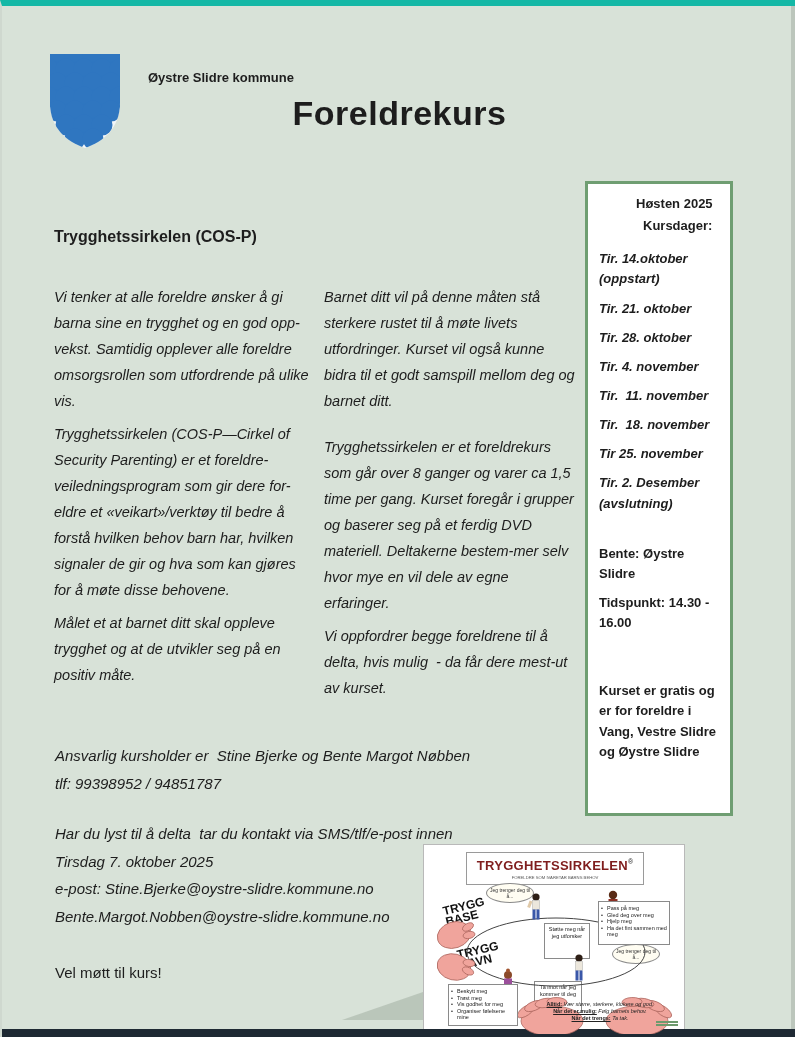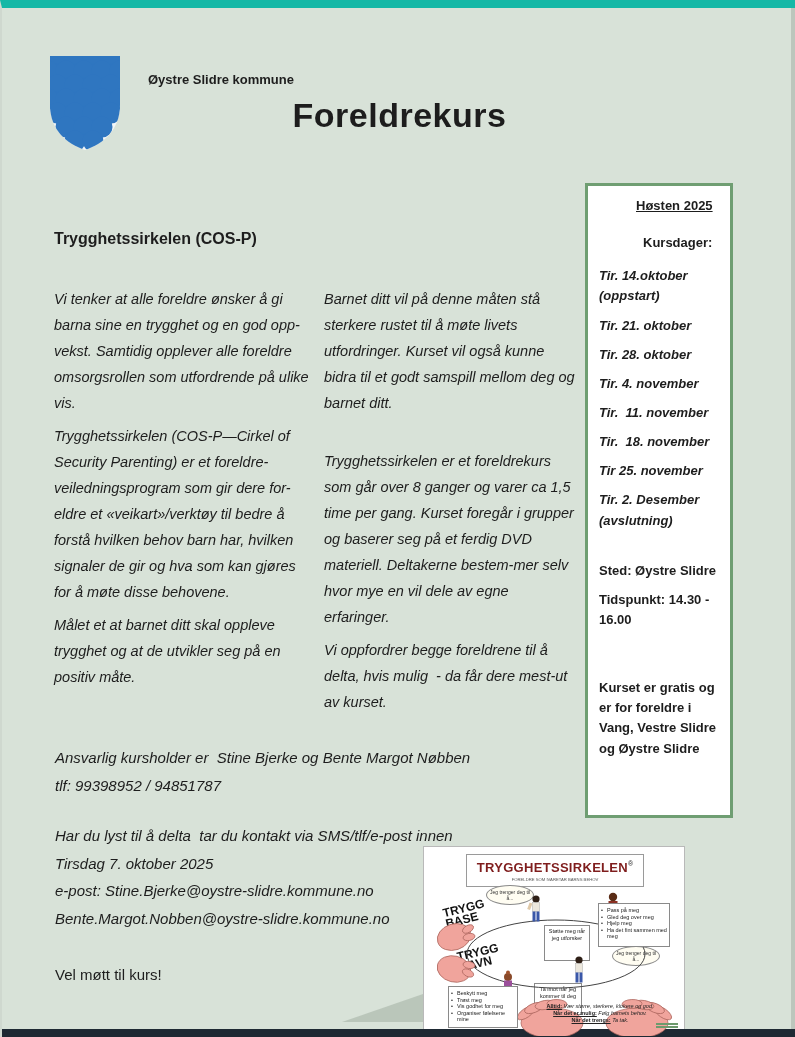--- a/index.html
+++ b/index.html
@@ -1,47 +1,47 @@
 <!DOCTYPE html>
 <html><head>
 <meta charset="utf-8">
 <style>
   html,body{margin:0;padding:0;background:#e8e8e8;}
   .page{
     position:relative;width:795px;height:1037px;overflow:hidden;
     background:#d8e2d8;
-    border-left:2px solid #cfd8cf;border-top:8px solid #14b8a6;
+    border-left:2px solid #cfd8cf;border-top:6px solid #14b8a6;
     box-sizing:border-box;
     font-family:"Liberation Sans",sans-serif;color:#1d1d1d;
   }
   .edge-right{position:absolute;right:0;top:0;width:4px;height:100%;background:#bcc6bc;}
   .bottom-bar{position:absolute;left:0;bottom:0;width:100%;height:8px;background:#1e2933;}
   .pre{white-space:pre-wrap;font-style:italic;}
 
   
   .crest{position:absolute;left:45px;top:45px;}
   .muni{position:absolute;left:146px;top:64px;font-size:13px;font-weight:bold;}
   .main-title{position:absolute;left:0;top:88px;width:795px;text-align:center;
     font-size:34px;font-weight:bold;letter-spacing:.5px;}
 
   
   .article-heading{position:absolute;left:52px;top:222px;font-size:16px;font-weight:bold;}
   .col{position:absolute;top:278px;font-size:14.5px;line-height:26px;}
   .col1{left:52px;width:262px;}
   .col2{left:322px;width:254px;}
   .col p{margin:0 0 7px 0;}
-  .col2 p.sp{margin-top:32px;}
+  .col2 p.sp{margin-top:20px;}
 
   
   .schedule{
     position:absolute;left:583px;top:175px;width:148px;height:635px;
     background:#ffffff;border:3px solid #6f9e72;box-sizing:border-box;
     padding:10px 8px 10px 11px;font-size:13px;font-weight:bold;line-height:1.55;
   }
-  .schedule .s-title{text-decoration:underline;margin-bottom:17px;padding-left:37px;}
+  .schedule .s-title{margin-bottom:2px;padding-left:37px;}
   .schedule .s-sub{margin-bottom:13px;margin-left:44px;}
   .schedule .day{margin-bottom:9px;}
   .schedule .s-place{margin-top:30px;margin-bottom:9px;}
   .schedule .s-note{margin-top:48px;}
 
   
   .contact{position:absolute;left:53px;font-size:15px;line-height:27.5px;}
   .c1{top:736px;}
   .c2{top:814px;}
   .c3{top:953px;}
@@ -149,21 +149,21 @@
     <div class="s-title">Høsten 2025</div>
     <div class="s-sub">Kursdager:</div>
     <div class="day pre">Tir. 14.oktober (oppstart)</div>
     <div class="day pre">Tir. 21. oktober</div>
     <div class="day pre">Tir. 28. oktober</div>
     <div class="day pre">Tir. 4. november</div>
     <div class="day pre">Tir.  11. november</div>
     <div class="day pre">Tir.  18. november</div>
     <div class="day pre">Tir 25. november</div>
     <div class="day pre">Tir. 2. Desember (avslutning)</div>
-    <div class="s-place">Sted: Øystre Slidre</div>
+    <div class="s-place">Bente: Øystre Slidre</div>
     <div class="s-time">Tidspunkt: 14.30 - 16.00</div>
     <div class="s-note">Kurset er gratis og er for foreldre i Vang, Vestre Slidre og Øystre Slidre</div>
   </div>
 
   <div class="contact c1">
     <div class="pre">Ansvarlig kursholder er  Stine Bjerke og Bente Margot Nøbben</div>
     <div class="pre">tlf: 99398952 / 94851787</div>
   </div>
   <div class="contact c2">
     <div class="pre">Har du lyst til å delta  tar du kontakt via SMS/tlf/e-post innen</div>

